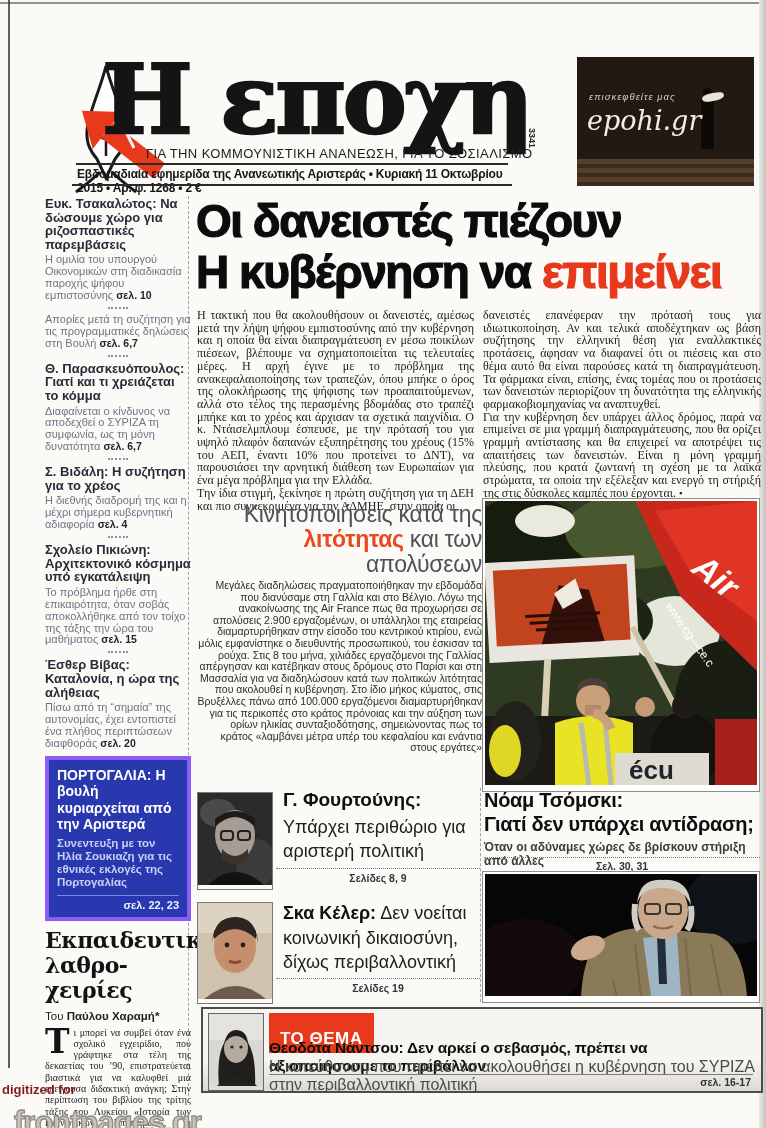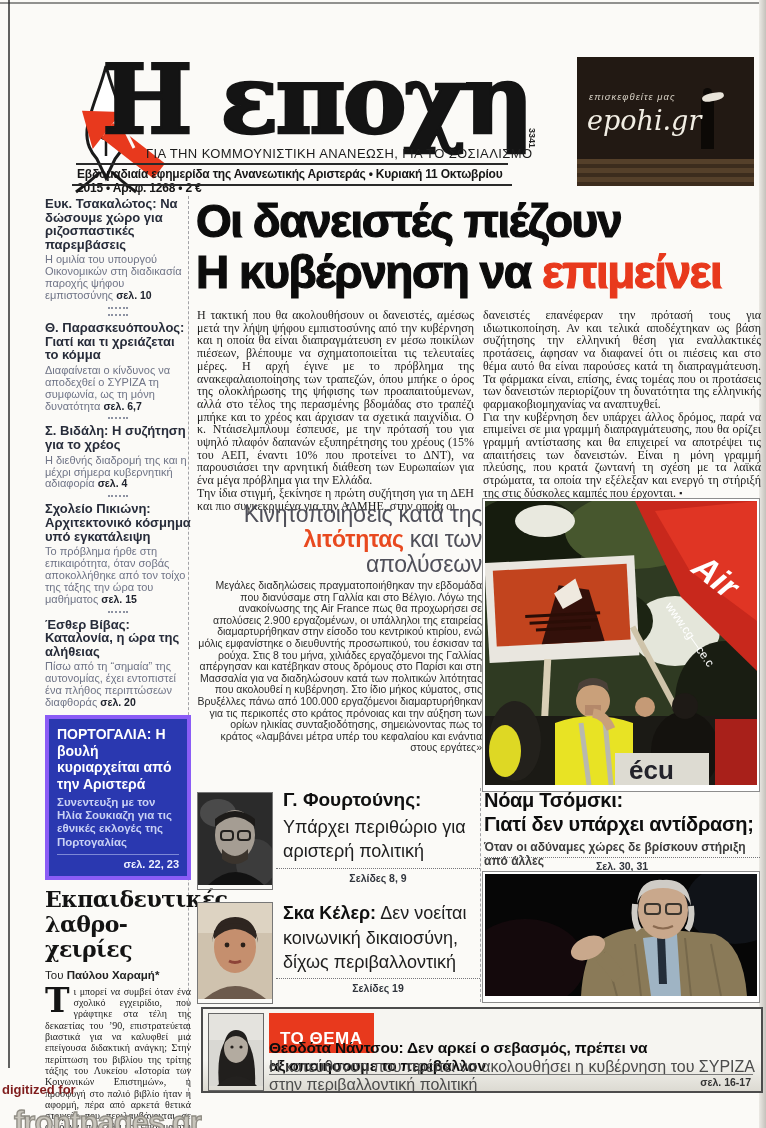--- a/index.html
+++ b/index.html
@@ -133,20 +133,21 @@
     <div class="ad-l2">epohi.gr</div>
   </div>
 
   <div class="sidebar">
     <div class="sb-item">
       <p class="sb-title">Ευκ. Τσακαλώτος: Να δώσουμε χώρο για ριζοσπαστικές παρεμβάσεις</p>
       <p class="sb-sum"><span>Η ομιλία του υπουργού Οικονομικών στη διαδικασία παροχής ψήφου εμπιστοσύνης </span><span class="sb-page">σελ. 10</span></p>
     </div>
     <div class="sb-sep"></div>
     <div class="sb-item">
+      <p class="sb-sum"><span>Απορίες μετά τη συζήτηση για τις προγραμματικές δηλώσεις στη Βουλή </span><span class="sb-page">σελ. 6,7</span></p>
     </div>
     <div class="sb-sep"></div>
     <div class="sb-item">
       <p class="sb-title">Θ. Παρασκευόπουλος: Γιατί και τι χρειάζεται το κόμμα</p>
       <p class="sb-sum"><span>Διαφαίνεται ο κίνδυνος να αποδεχθεί ο ΣΥΡΙΖΑ τη συμφωνία, ως τη μόνη δυνατότητα </span><span class="sb-page">σελ. 6,7</span></p>
     </div>
     <div class="sb-sep"></div>
     <div class="sb-item">
       <p class="sb-title">Σ. Βιδάλη: Η συζήτηση για το χρέος</p>
       <p class="sb-sum"><span>Η διεθνής διαδρομή της και η μέχρι σήμερα κυβερνητική αδιαφορία </span><span class="sb-page">σελ. 4</span></p>

